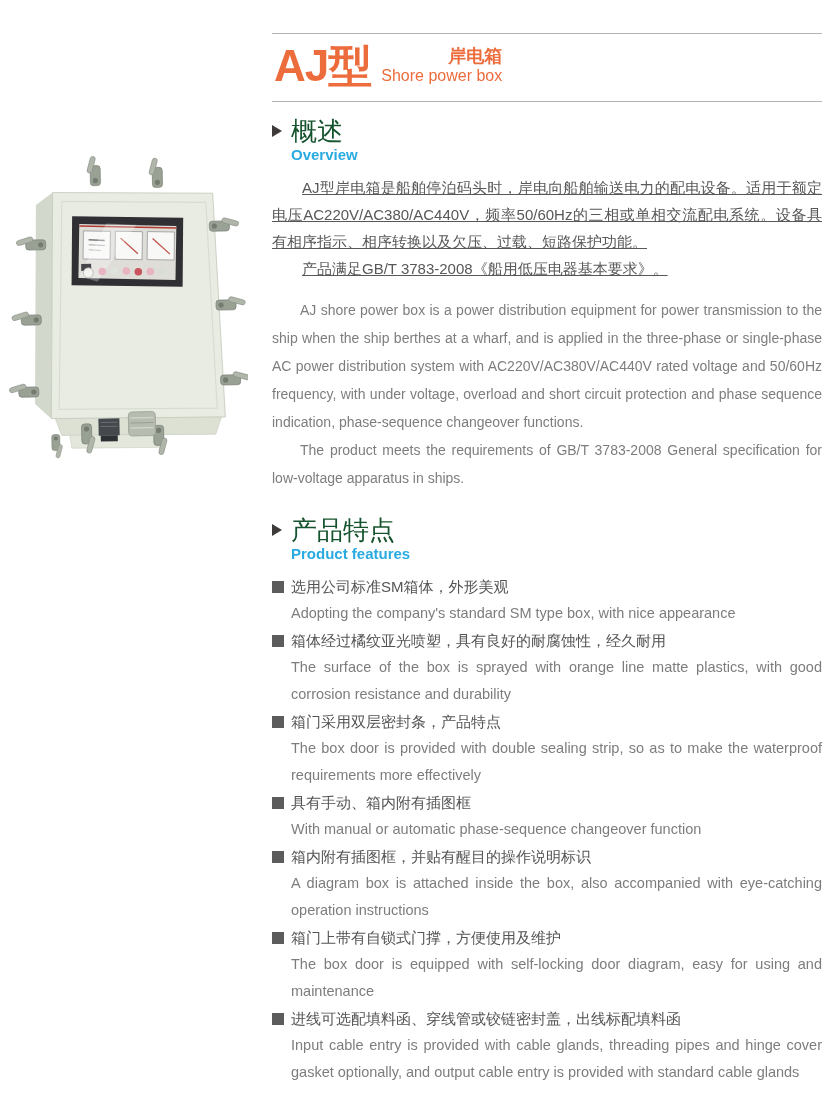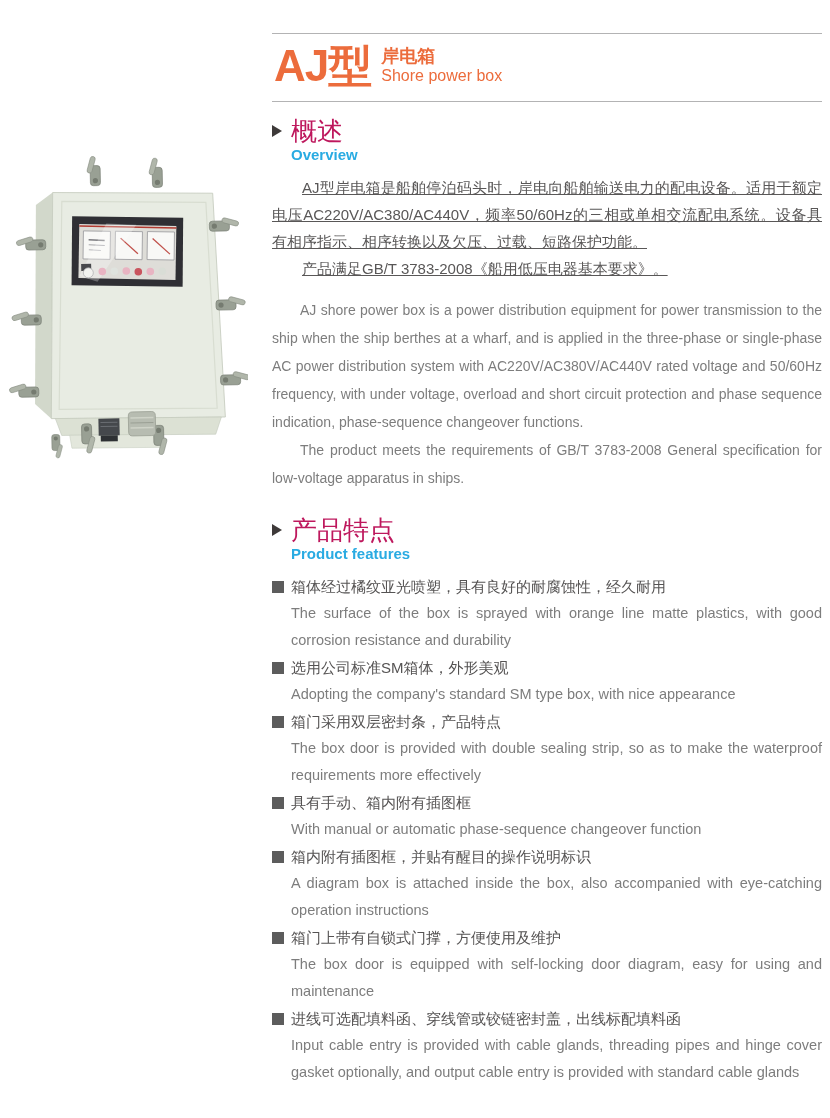--- a/index.html
+++ b/index.html
@@ -7,29 +7,29 @@
     position:relative;width:830px;height:1118px;background:#ffffff;overflow:hidden;
     font-family:"Liberation Sans","DejaVu Sans",sans-serif;
   }
   
   .col{position:absolute;left:272px;top:0;width:550px;}
   .rule{height:1px;background:#b3b3b4;}
   .rule.top{margin-top:33px;}
   .title-row{display:flex;align-items:flex-end;gap:10px;padding:10px 0 13px 2px;}
   .model{font-size:44px;line-height:1;color:#ec6c3c;letter-spacing:-1px;font-weight:bold;}
   .subtitle{padding-bottom:3px;}
-  .sub-cn{font-size:18px;font-weight:bold;color:#ec6c3c;line-height:1.15;}
+  .sub-cn{font-size:18px;font-weight:bold;color:#ec6c3c;line-height:1.15;text-align:right;}
   .sub-en{font-size:16px;color:#ec6c3c;line-height:1.15;}
   
   section.ov{margin-top:15px;}
   section.ft{margin-top:24px;}
   .sec-head{display:flex;align-items:flex-start;gap:9px;margin-bottom:10px;}
   .tri{width:0;height:0;border-left:10px solid #3e3a39;border-top:6px solid transparent;
        border-bottom:6px solid transparent;margin-top:8px;flex:none;}
-  .sec-cn{font-size:26px;color:#be185d;font-weight:normal;line-height:28px;margin:0;}
+  .sec-cn{font-size:26px;color:#14532d;font-weight:normal;line-height:28px;margin:0;}
   .sec-en{font-size:15px;color:#29abe2;line-height:18px;margin-top:1px;font-weight:bold;}
   
   p.cn{font-size:15px;line-height:27px;color:#595757;text-align:justify;
        text-indent:2em;margin:0;text-decoration:underline;}
   p.en{font-size:14px;line-height:28px;color:#7d7d7d;text-align:justify;
        text-indent:2em;margin:0;}
   p.en.gap{margin-top:14px;}
   
   .feat-cn{font-size:15px;line-height:27px;color:#555353;}
   .sq{display:inline-block;width:12px;height:12px;background:#5c5c5c;
@@ -148,26 +148,26 @@
       <div class="sec-head">
         <span class="tri"></span>
         <span>
           <h2 class="sec-cn">产品特点</h2>
           <div class="sec-en">Product features</div>
         </span>
       </div>
 
       <div>
         <div>
+          <div class="feat-cn"><span class="sq"></span><span>选用公司标准SM箱体，外形美观</span></div>
+          <div class="feat-en">Adopting the company's standard SM type box, with nice appearance</div>
+        </div>
+        <div>
           <div class="feat-cn"><span class="sq"></span><span>箱体经过橘纹亚光喷塑，具有良好的耐腐蚀性，经久耐用</span></div>
           <div class="feat-en">The surface of the box is sprayed with orange line matte plastics, with good corrosion resistance and durability</div>
-        </div>
-        <div>
-          <div class="feat-cn"><span class="sq"></span><span>选用公司标准SM箱体，外形美观</span></div>
-          <div class="feat-en">Adopting the company's standard SM type box, with nice appearance</div>
         </div>
         <div>
           <div class="feat-cn"><span class="sq"></span><span>箱门采用双层密封条，产品特点</span></div>
           <div class="feat-en">The box door is provided with double sealing strip, so as to make the waterproof requirements more effectively</div>
         </div>
         <div>
           <div class="feat-cn"><span class="sq"></span><span>具有手动、箱内附有插图框</span></div>
           <div class="feat-en">With manual or automatic phase-sequence changeover function</div>
         </div>
         <div>

